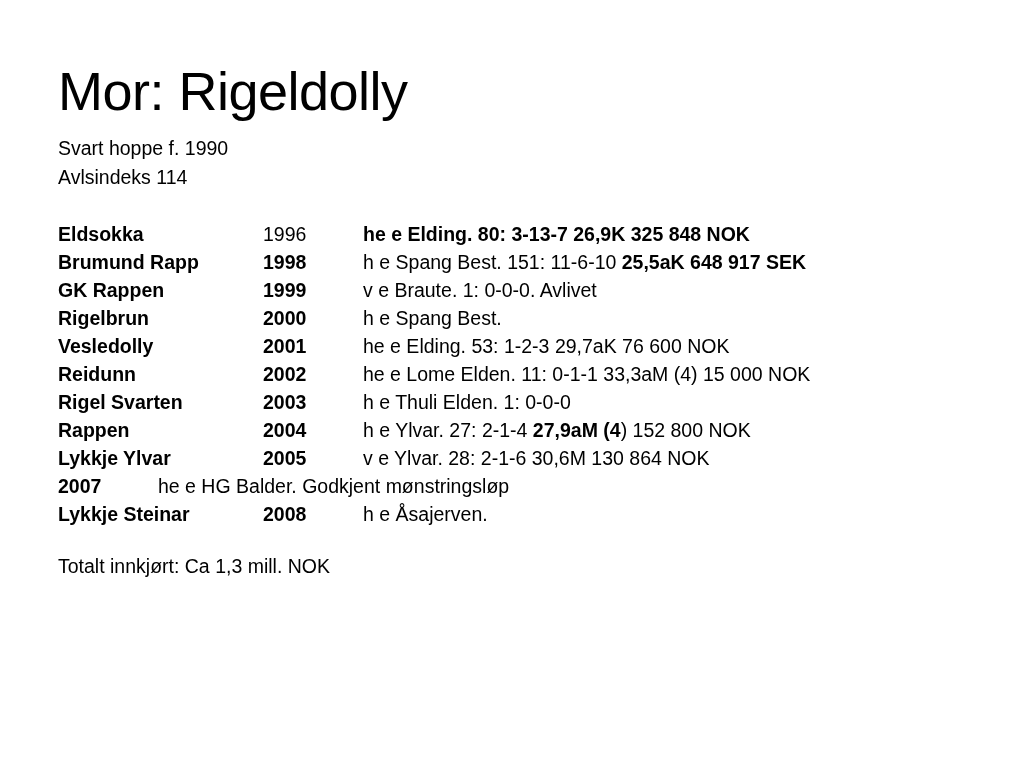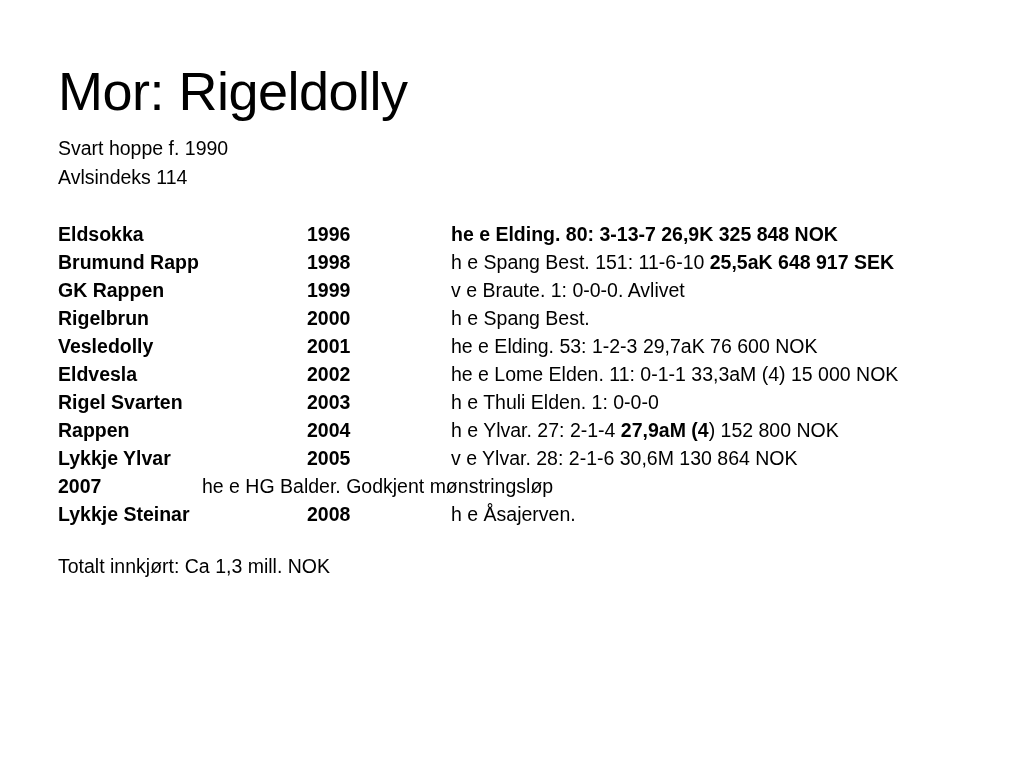--- a/index.html
+++ b/index.html
@@ -38,34 +38,33 @@
   }
   .offspring {
     margin: 0;
   }
   .row {
     display: flex;
     align-items: baseline;
     font-size: 19.5px;
     line-height: 1.44;
     white-space: nowrap;
-    gap: 44px;
   }
   .col-name {
     width: 205px;
     flex: 0 0 205px;
     font-weight: bold;
   }
   .col-year {
     width: 100px;
     flex: 0 0 100px;
     font-weight: bold;
   }
   .col-year.bold {
-    font-weight: bold;
+    font-weight: normal;
   }
   .col-desc {
     flex: 1 1 auto;
   }
   .col-desc.bold {
     font-weight: bold;
   }
   .col-desc b {
     font-weight: bold;
   }
@@ -113,21 +112,21 @@
       <span class="col-desc">h e Spang Best.</span>
     </div>
 
     <div class="row">
       <span class="col-name">Vesledolly</span>
       <span class="col-year">2001</span>
       <span class="col-desc">he e Elding. 53: 1-2-3 29,7aK 76 600 NOK</span>
     </div>
 
     <div class="row">
-      <span class="col-name">Eldvesla</span>
+      <span class="col-name">Reidunn</span>
       <span class="col-year">2002</span>
       <span class="col-desc">he e Lome Elden. 11: 0-1-1 33,3aM (4) 15 000 NOK</span>
     </div>
 
     <div class="row">
       <span class="col-name">Rigel Svarten</span>
       <span class="col-year">2003</span>
       <span class="col-desc">h e Thuli Elden. 1: 0-0-0</span>
     </div>
 

